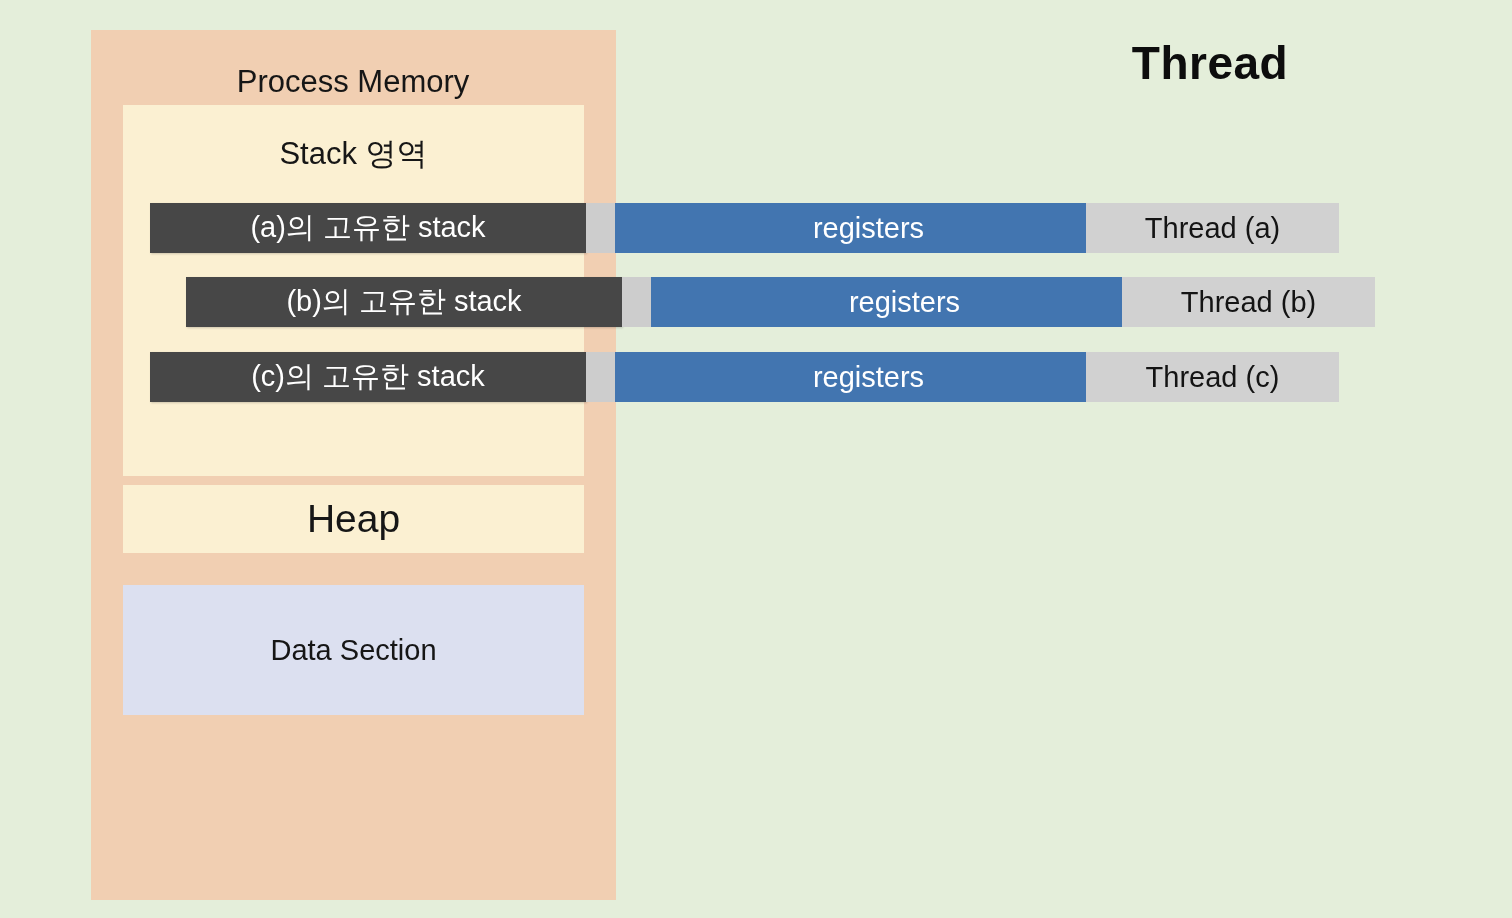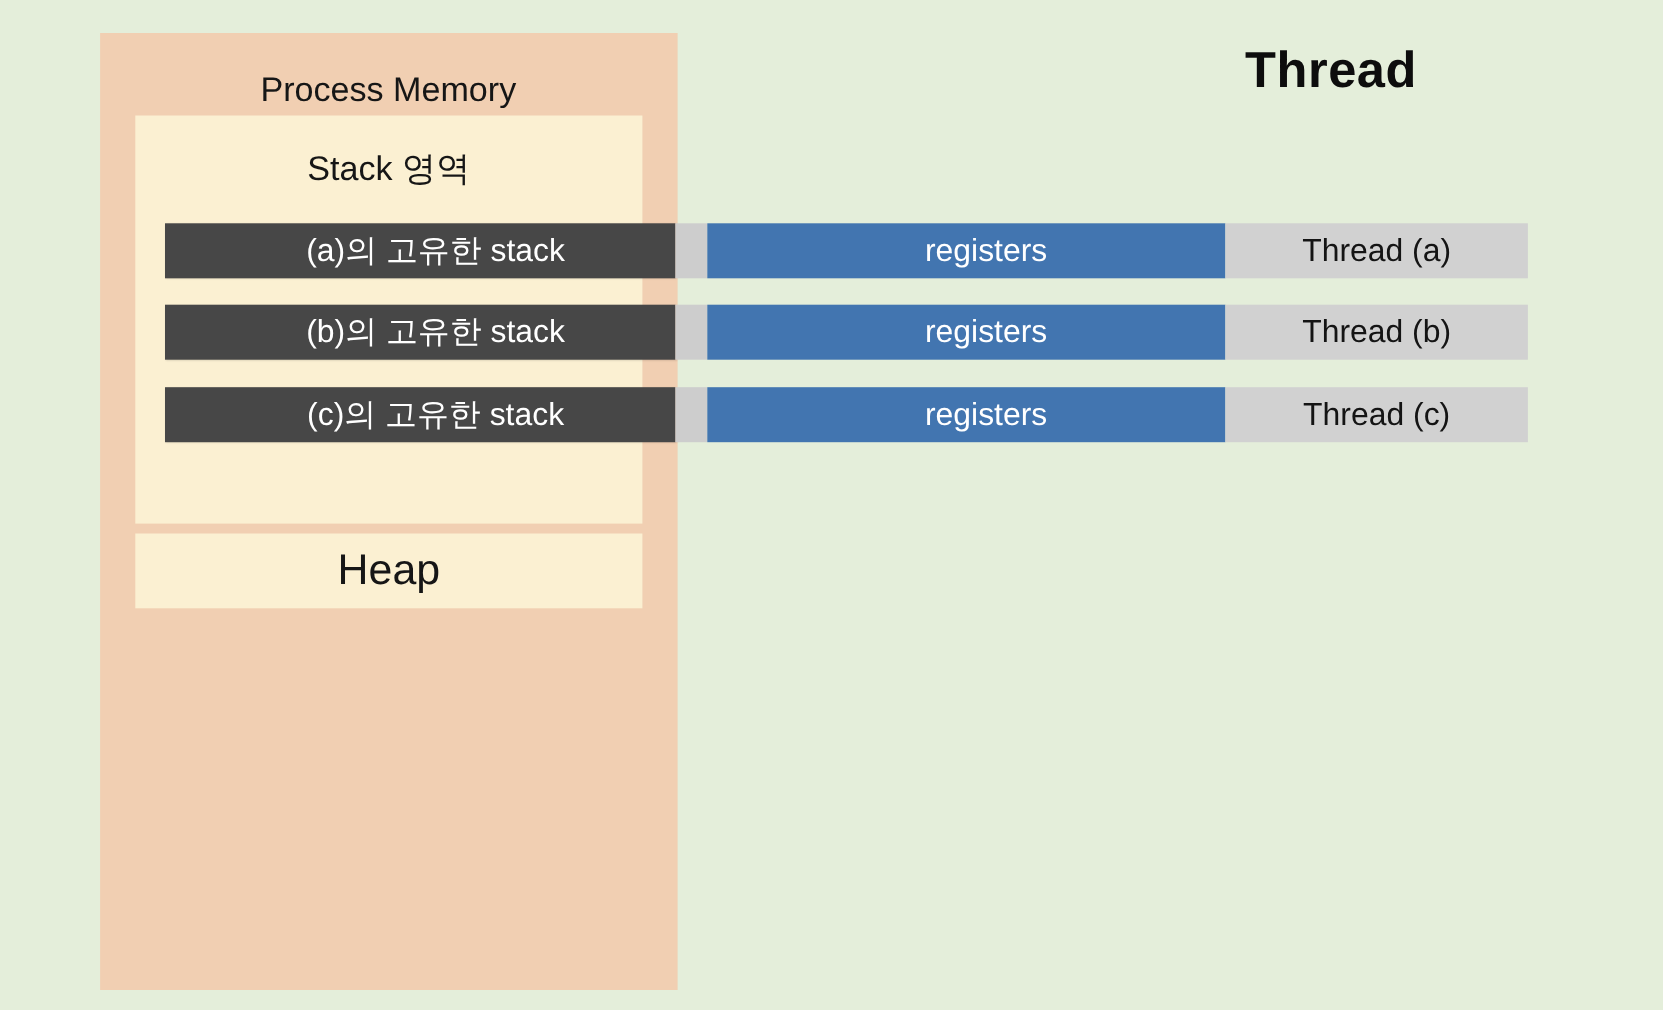--- a/index.html
+++ b/index.html
@@ -107,50 +107,49 @@
 
   
   .thread-row {
     position: absolute;
     left: 150px;
     height: 50px;
     display: flex;
     align-items: stretch;
   }
   .thread-row.r0 { top: 203px; }
-  .thread-row.r1 { top: 277px; }
+  .thread-row.r1 { top: 277px; margin-left: 36px; }
   .thread-row.r2 { top: 352px; }
 
   .stack-cell {
     width: 436px;
     background: #474747;
     color: #ffffff;
     display: flex;
     align-items: center;
     justify-content: center;
     font-size: 29px;
     box-shadow: 1px 1px 2px rgba(0,0,0,0.18);
-    padding-left: 28px;
   }
   .gap-cell {
     width: 29px;
     background: #cdcdcd;
   }
   .registers-cell {
     width: 435px;
     background: #4275b0;
     color: #ffffff;
     display: flex;
     align-items: center;
     justify-content: center;
     font-size: 29px;
     padding-left: 36px;
   }
   .threadlabel-cell {
-    width: 275px;
+    width: 253px;
     background: #d1d1d1;
     color: #141414;
     display: flex;
     align-items: center;
     justify-content: center;
     font-size: 29px;
   }
 </style>
 </head>
 <body>
@@ -162,20 +161,21 @@
   <div class="process-memory">
 
     <div class="pm-title">Process Memory</div>
 
     <div class="stack-area">
       <div class="stack-area-label">Stack 영역</div>
     </div>
 
     <div class="heap-box">Heap</div>
 
+    <div class="mem-section data">Data Section</div>
 
   </div>
 
   <div class="thread-row r0">
     <div class="stack-cell">(a)의 고유한 stack</div>
     <div class="gap-cell"></div>
     <div class="registers-cell">registers</div>
     <div class="threadlabel-cell">Thread (a)</div>
   </div>
 

